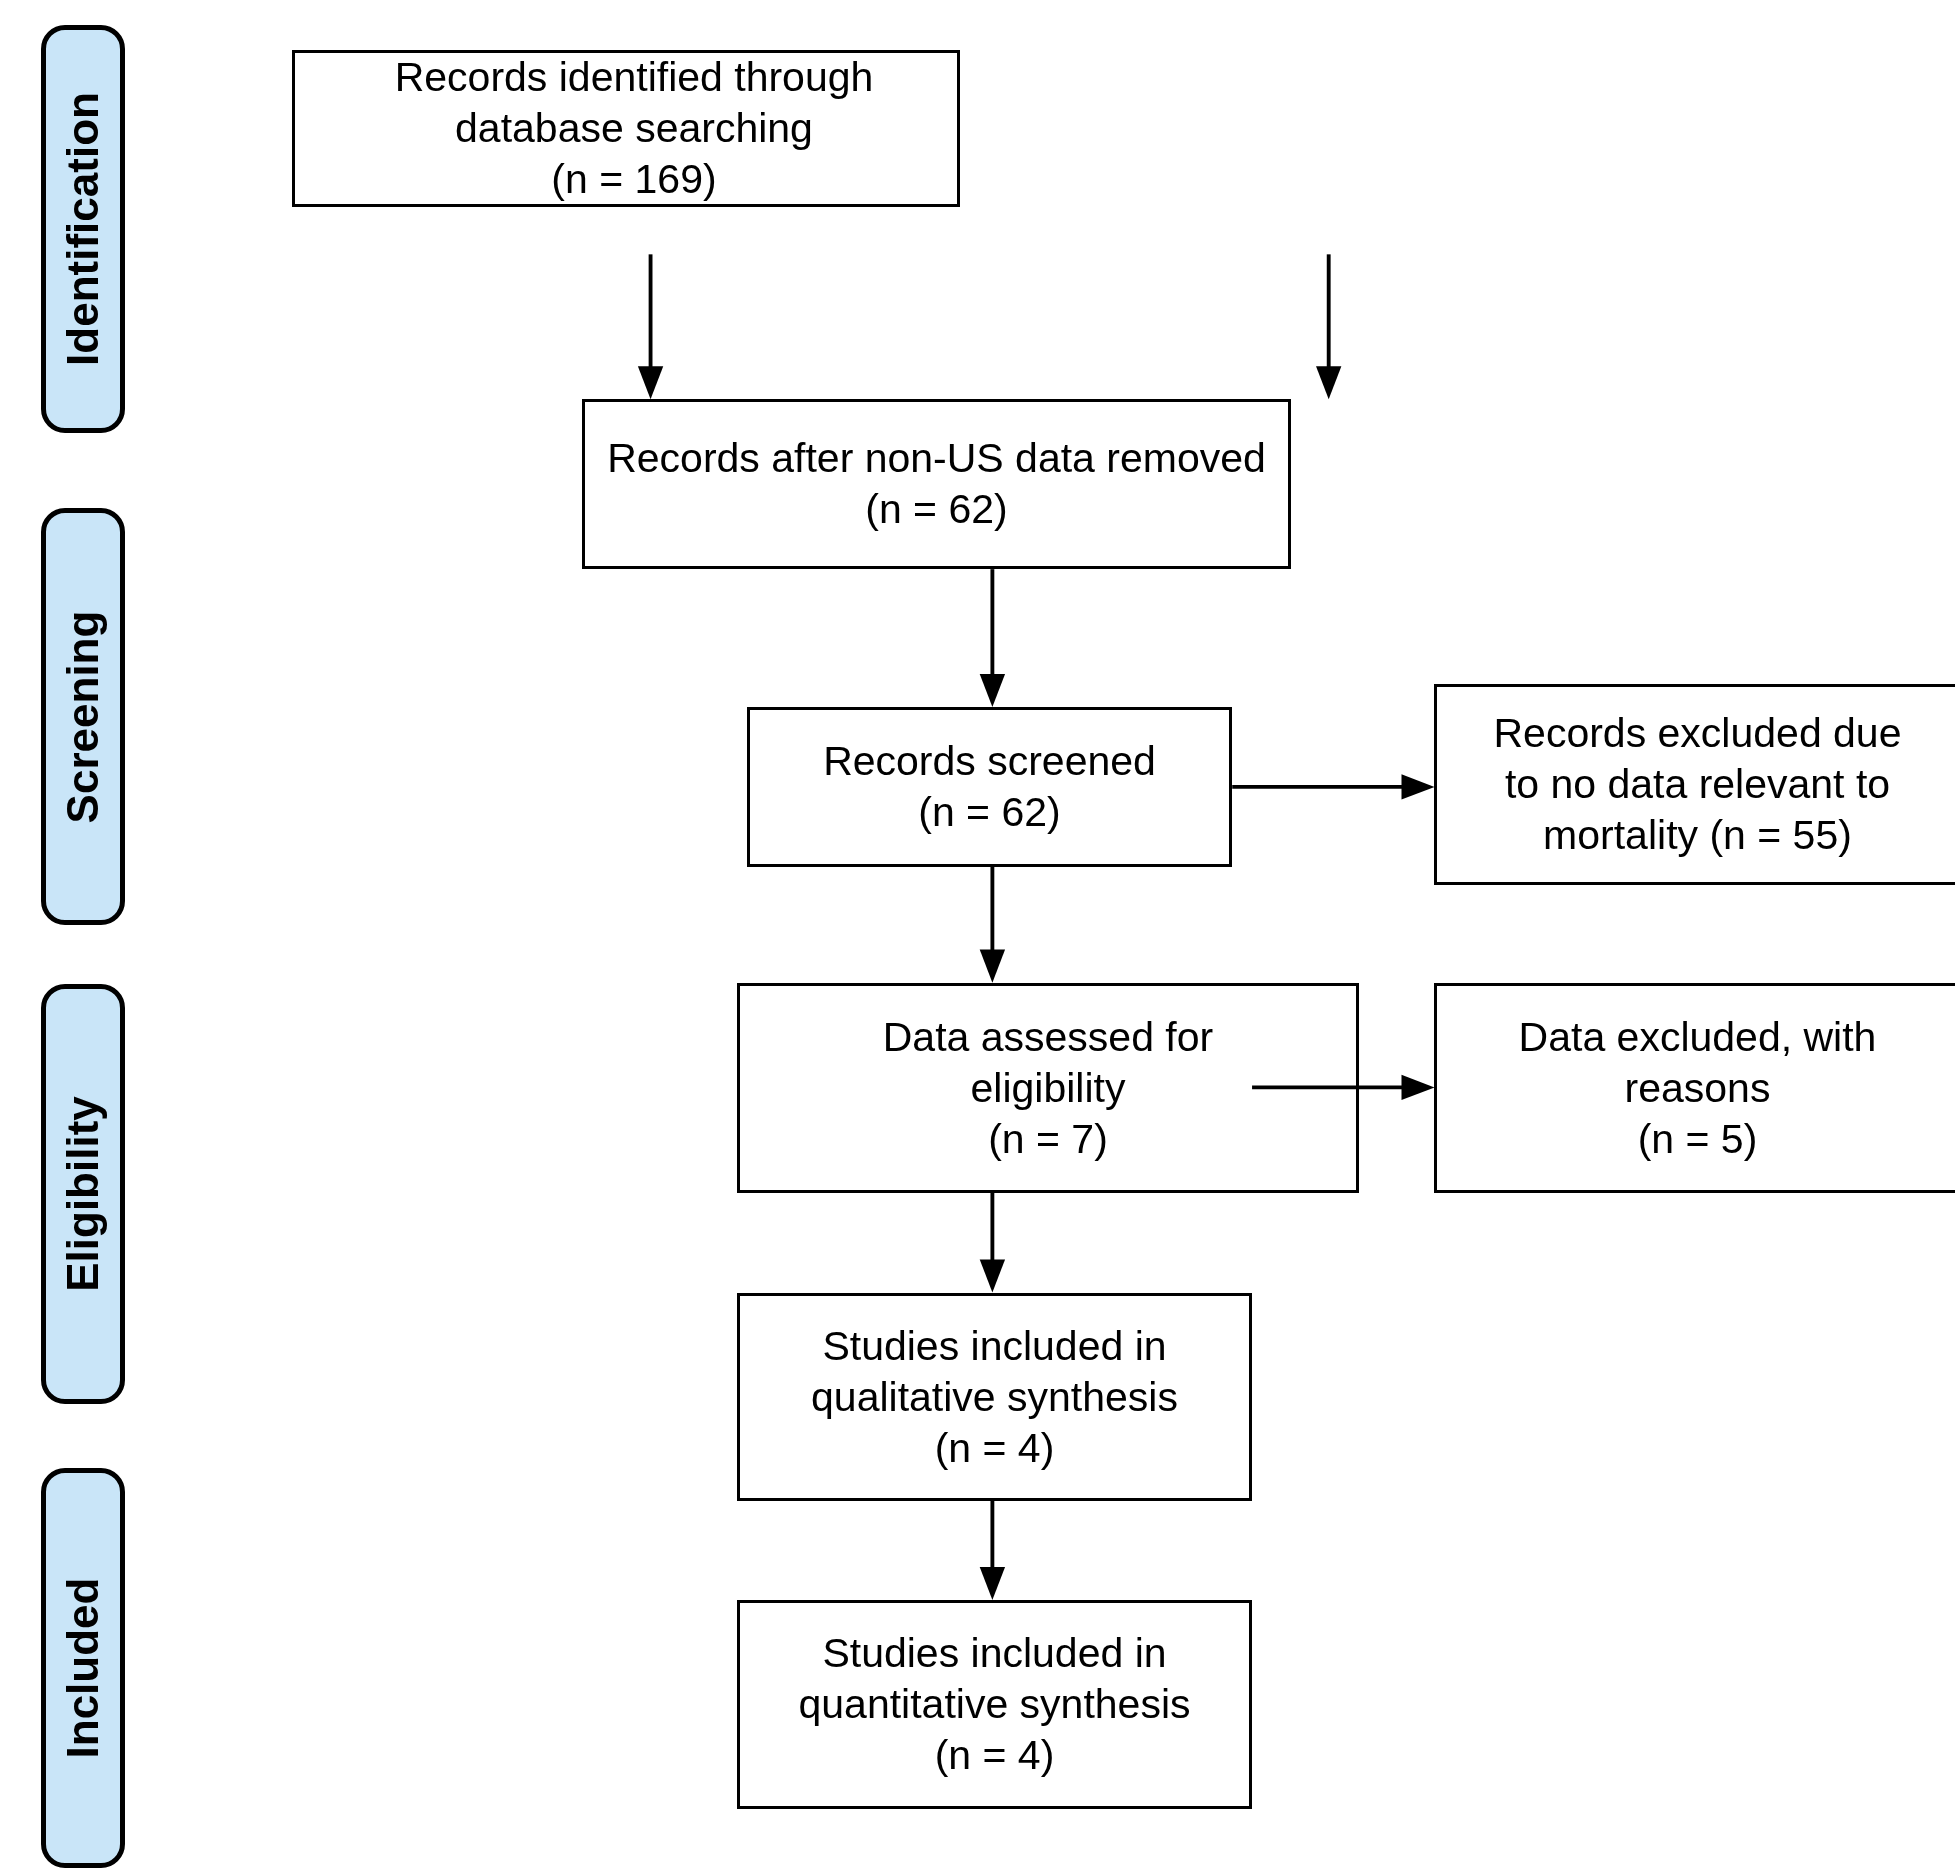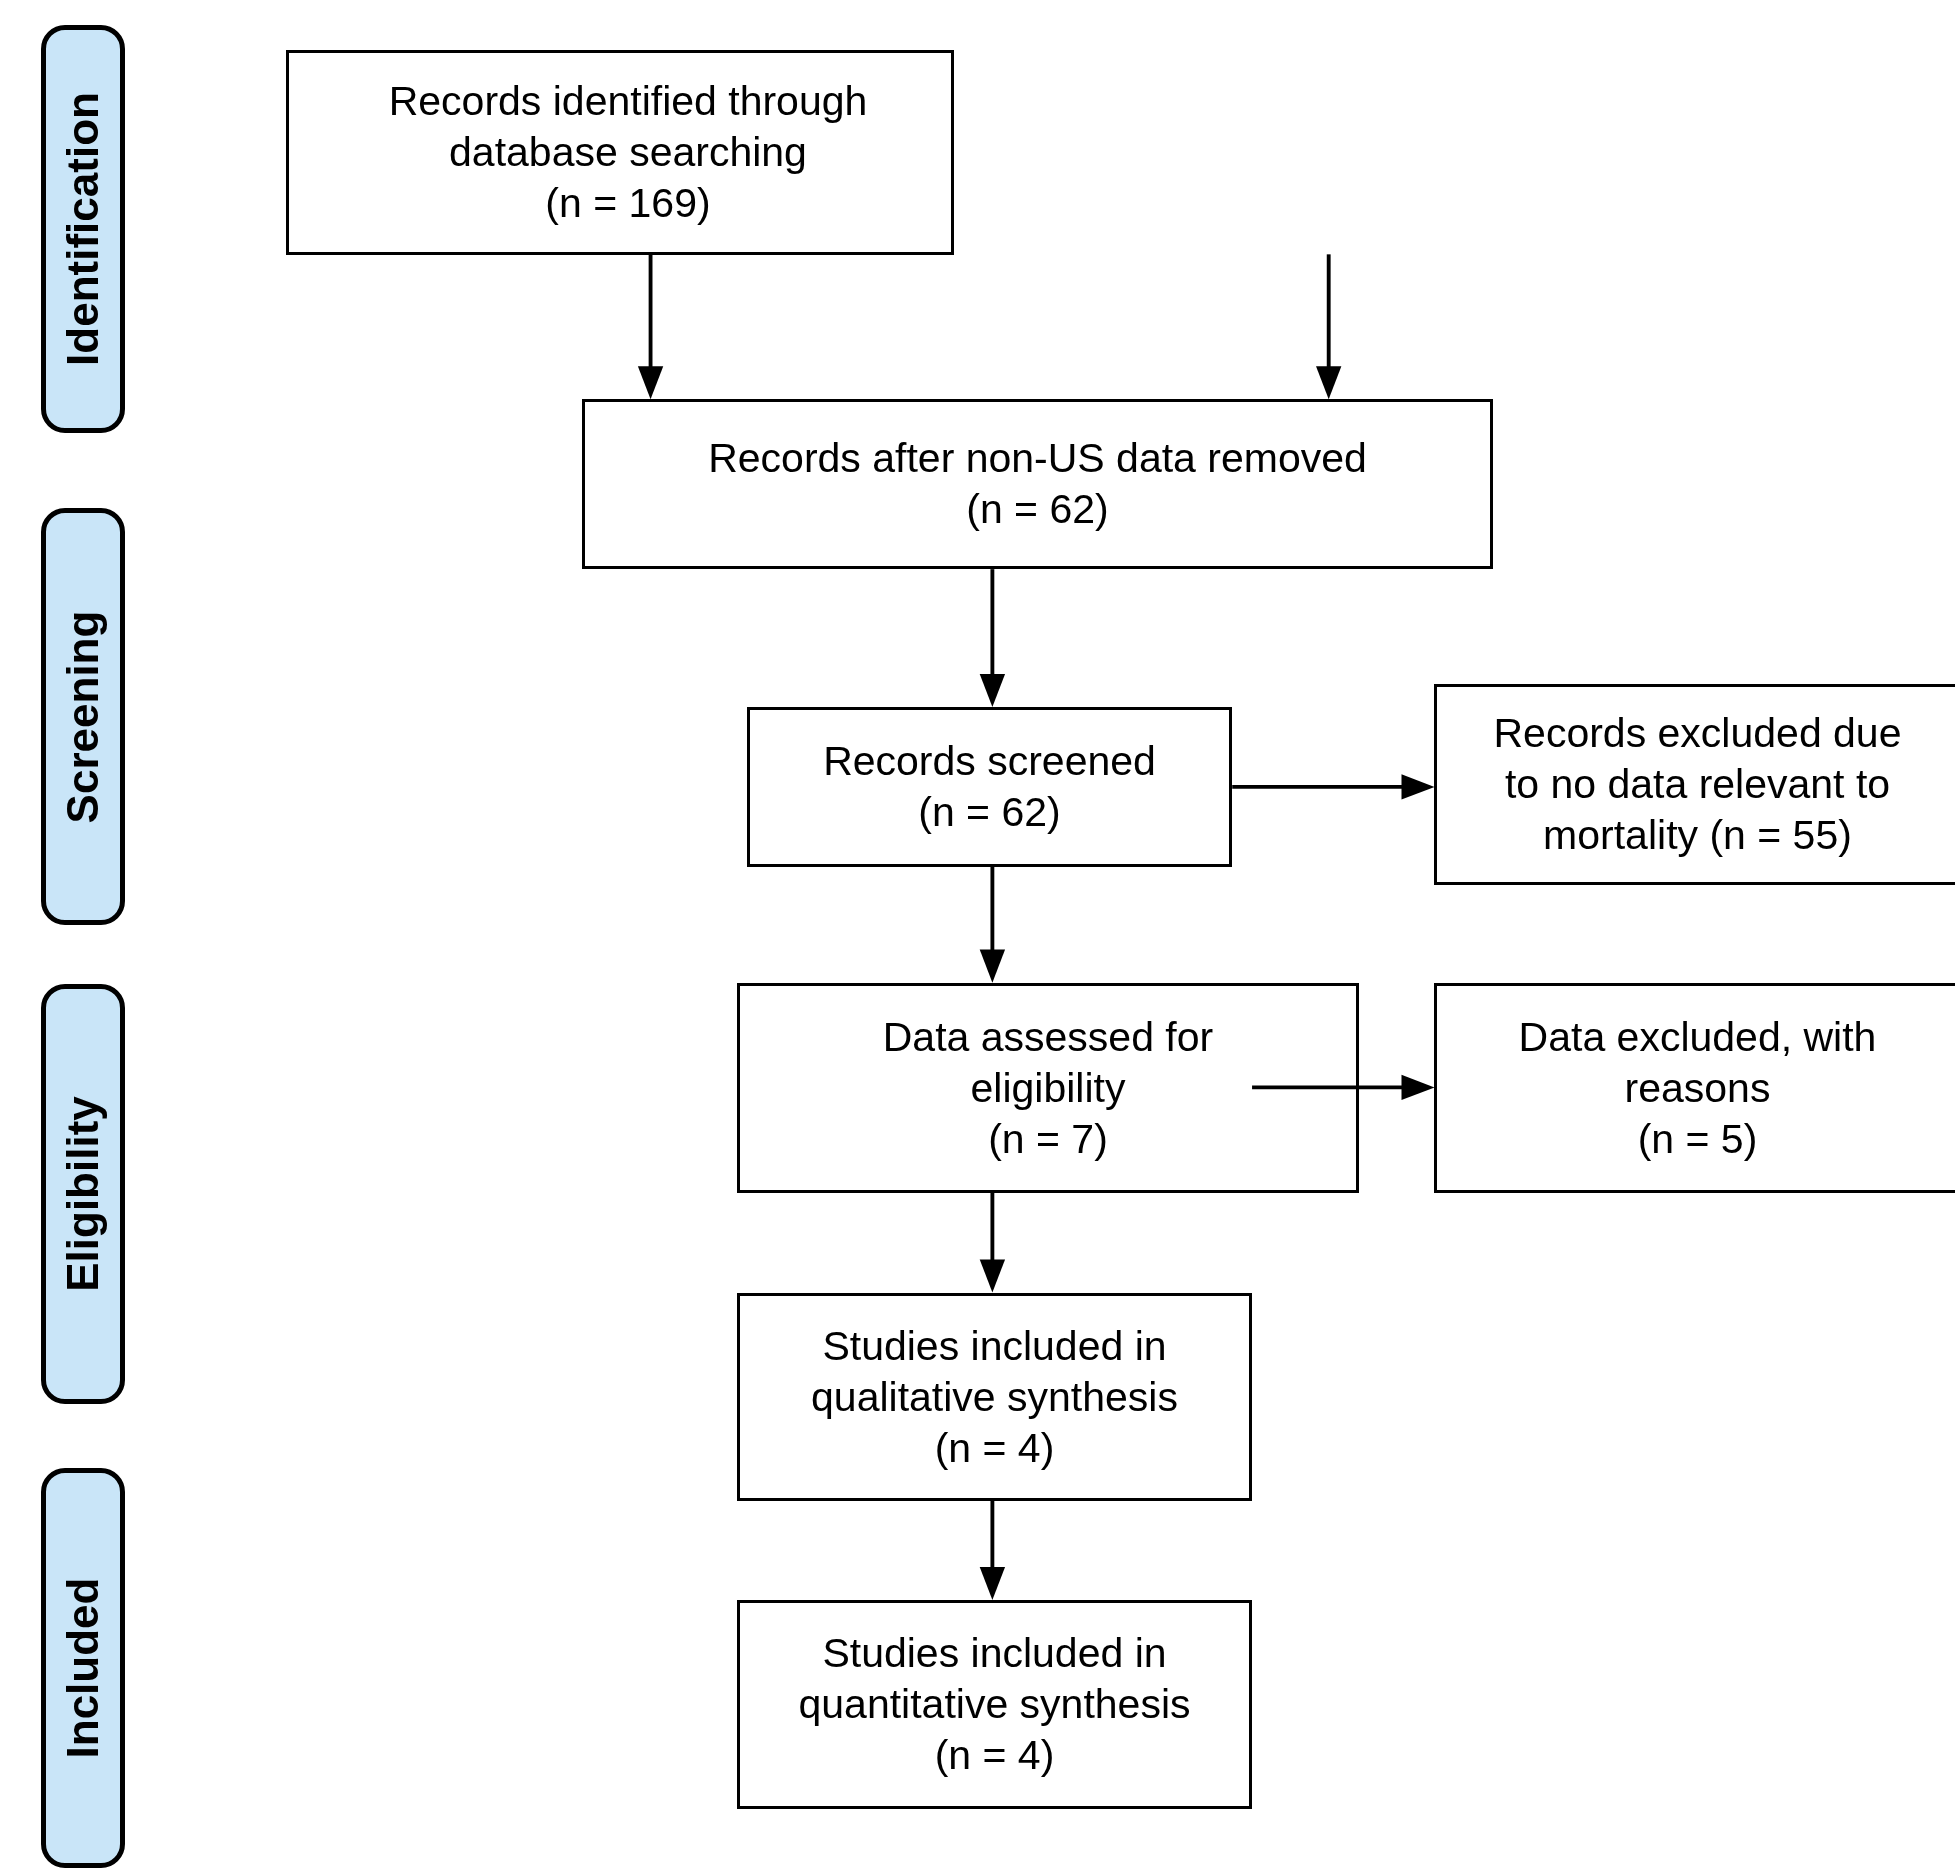--- a/index.html
+++ b/index.html
@@ -74,28 +74,28 @@
   <div class="stage" style="top:508px;height:417px;">
     <span class="stage-label">Screening</span>
   </div>
   <div class="stage" style="top:984px;height:420px;">
     <span class="stage-label">Eligibility</span>
   </div>
   <div class="stage" style="top:1468px;height:400px;">
     <span class="stage-label">Included</span>
   </div>
 
-  <div class="box" style="left:286px;top:50px;width:668px;height:205px;padding-left:16px;">
+  <div class="box" style="left:292px;top:50px;width:668px;height:157px;padding-left:16px;">
     <span class="box-text">Records identified through
 database searching
 (n = 169)</span>
   </div>
 
 
-  <div class="box" style="left:582px;top:399px;width:911px;height:170px;">
+  <div class="box" style="left:582px;top:399px;width:709px;height:170px;">
     <span class="box-text">Records after non-US data removed
 (n = 62)</span>
   </div>
 
   <div class="box" style="left:747px;top:707px;width:485px;height:160px;">
     <span class="box-text">Records screened
 (n = 62)</span>
   </div>
 
   <div class="box" style="left:1434px;top:684px;width:527px;height:201px;">

